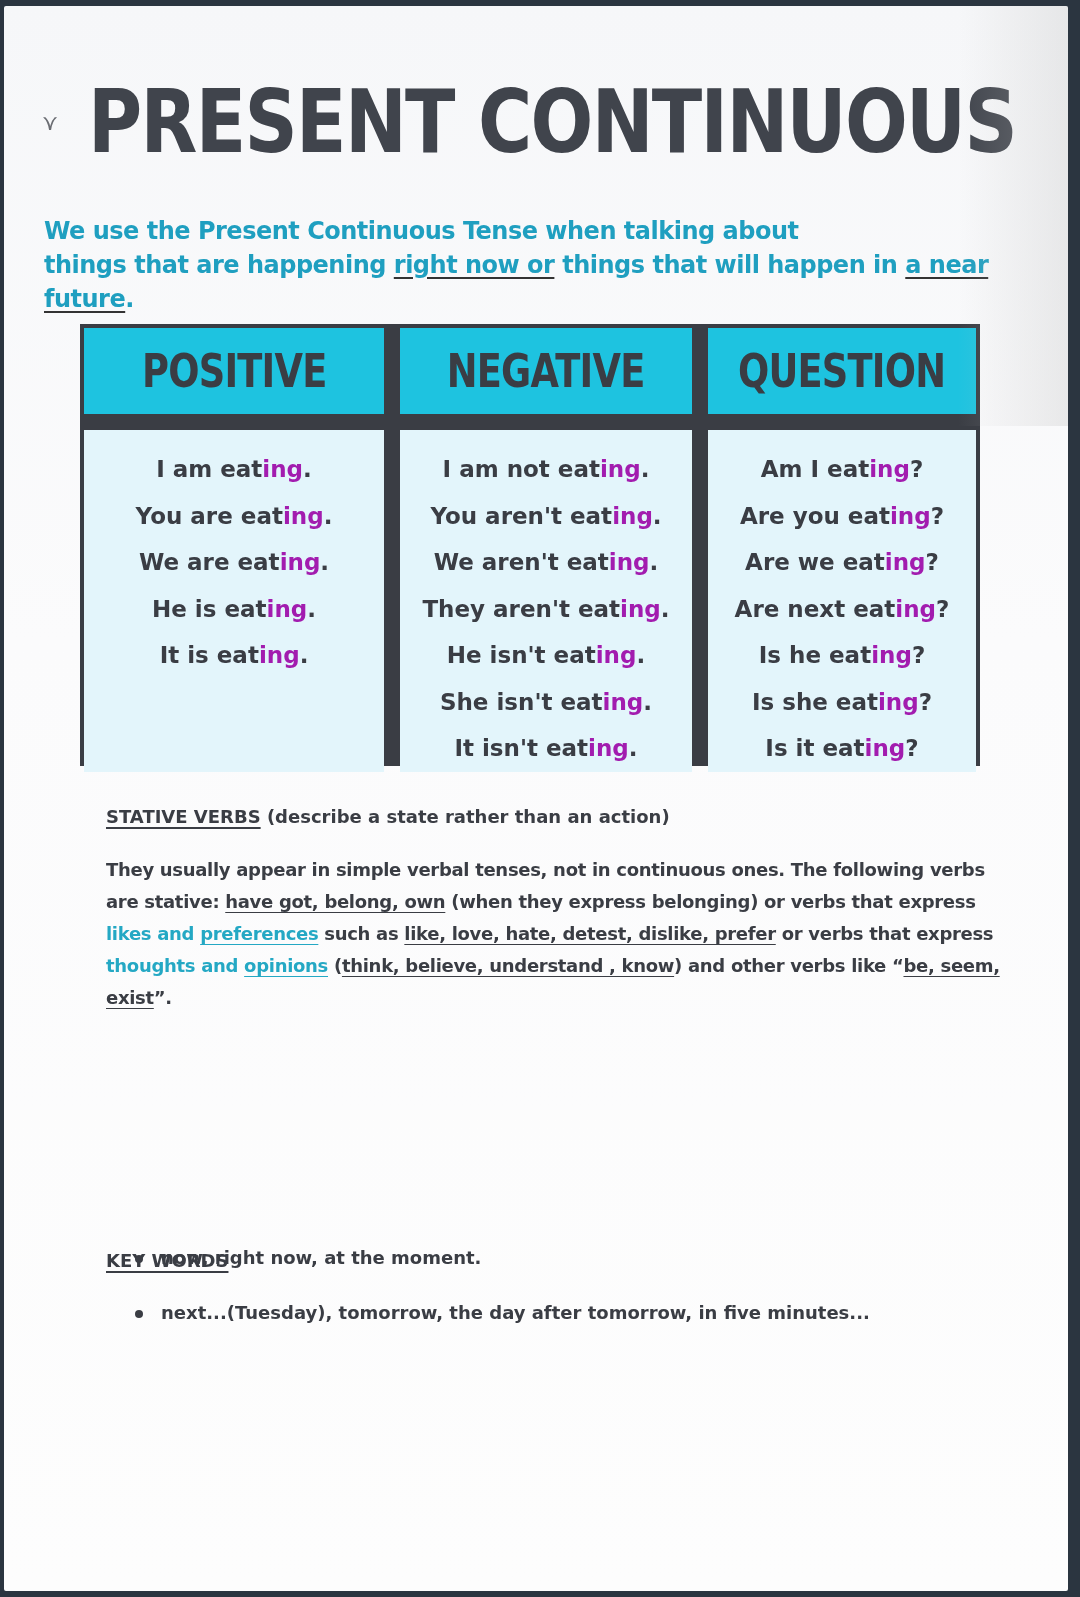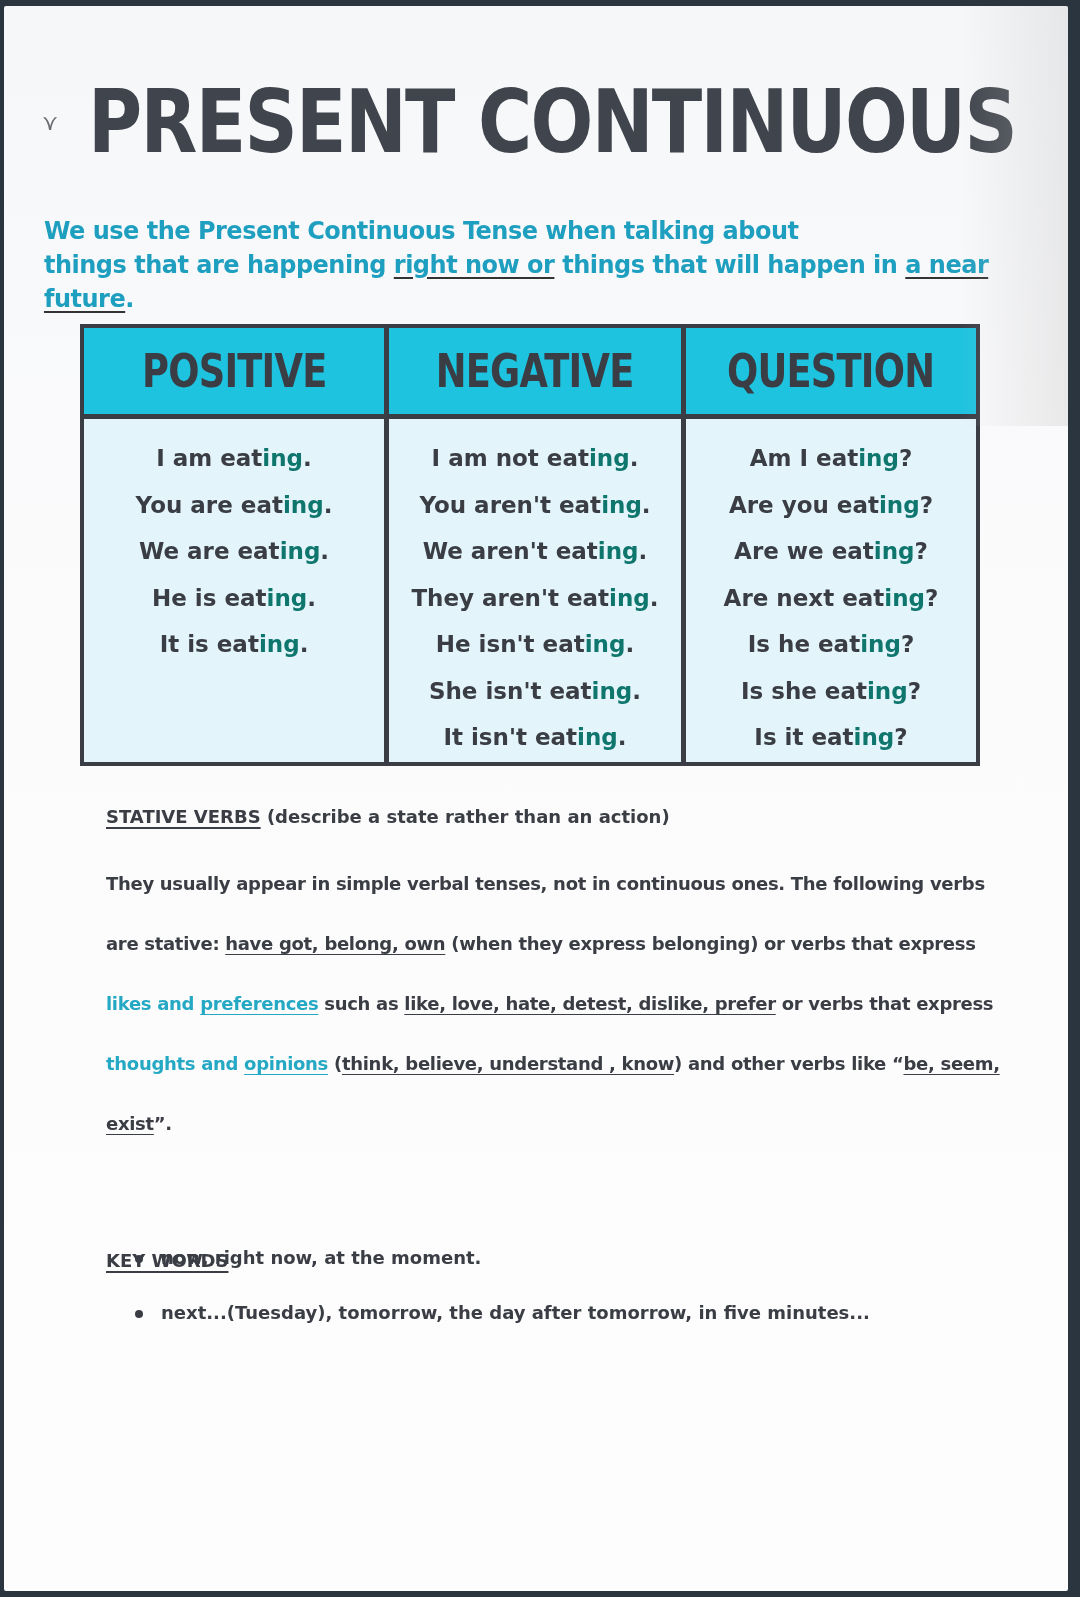--- a/index.html
+++ b/index.html
@@ -52,53 +52,53 @@
   .subtitle .u { text-decoration: underline; text-decoration-color: #333; text-underline-offset: 4px; }
 
   .tense-table {
     position: absolute; left: 76px; top: 318px;
     width: 900px; height: 442px;
     border: 4px solid #3a3d44;
     display: grid;
     grid-template-columns: 300px 292px 1fr;
     grid-template-rows: 86px 1fr;
     background: #3a3d44;
-    gap: 5px;
+    gap: 16px;
   }
   .th {
     background: #1ec3e0;
     display: flex; align-items: center; justify-content: center;
     font-weight: bold;
     font-size: 46px;
     color: #3a3d44;
     letter-spacing: -1px;
   }
   .th span { display: inline-block; transform: scaleX(0.8); }
   .td {
     background: #e3f5fb;
     padding-top: 16px;
     text-align: center;
     font-weight: bold;
     font-size: 23px;
     line-height: 46.5px;
     color: #3a3d44;
   }
   .td .row { display: block; white-space: nowrap; }
-  .td .row span.ing { color: #0f766e; }
+  .td .row span.ing { color: #a21caf; }
 
   .section {
     position: absolute; left: 78px; width: 900px;
     font-weight: bold;
     color: #3a3d44;
     font-size: 18px;
     margin-left: 24px;
   }
   .stative-heading { top: 800px; }
   .heading-text { text-decoration: underline; text-underline-offset: 4px; text-decoration-thickness: 2px; }
-  .stative-body { top: 848px; line-height: 60px; letter-spacing: -0.3px; }
+  .stative-body { top: 848px; line-height: 32px; letter-spacing: -0.3px; }
   .teal { color: #24a8c4; }
   .u { text-decoration: underline; text-underline-offset: 4px; }
   .keywords-heading { top: 1244px; }
   .keywords-list { top: 1224px; list-style: none; }
   .keywords-list li {
     position: relative; padding-left: 55px; line-height: 55px;
   }
   .keywords-list li::before {
     content: ""; position: absolute; left: 29px; top: 25px;
     width: 8px; height: 8px; border-radius: 50%; background: #3a3d44;

